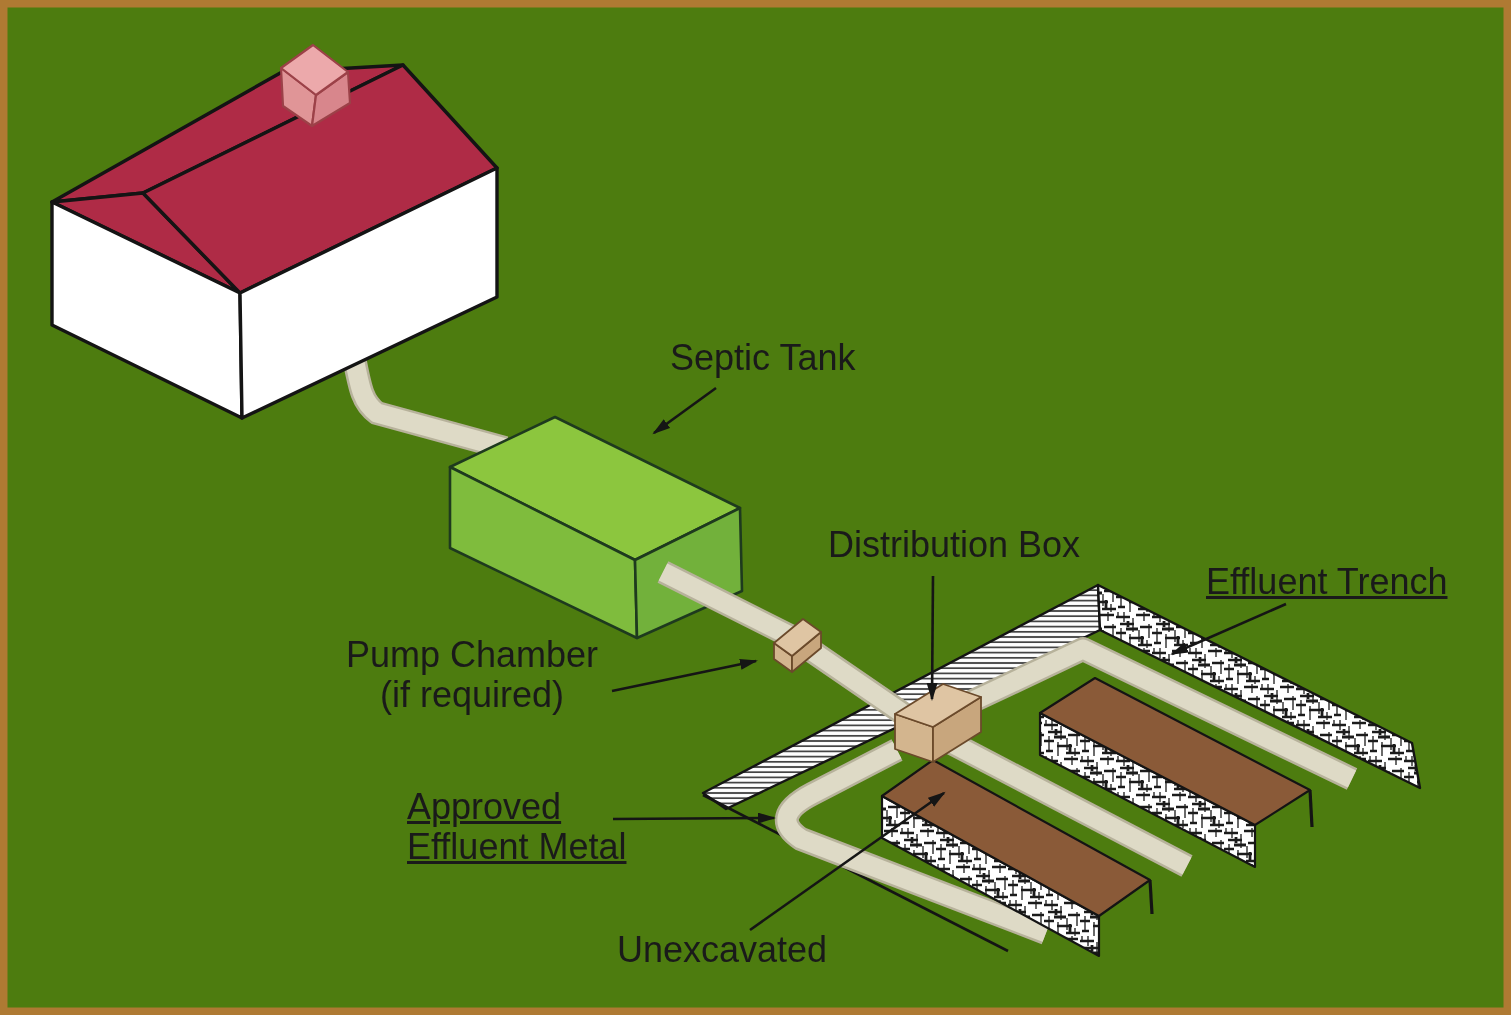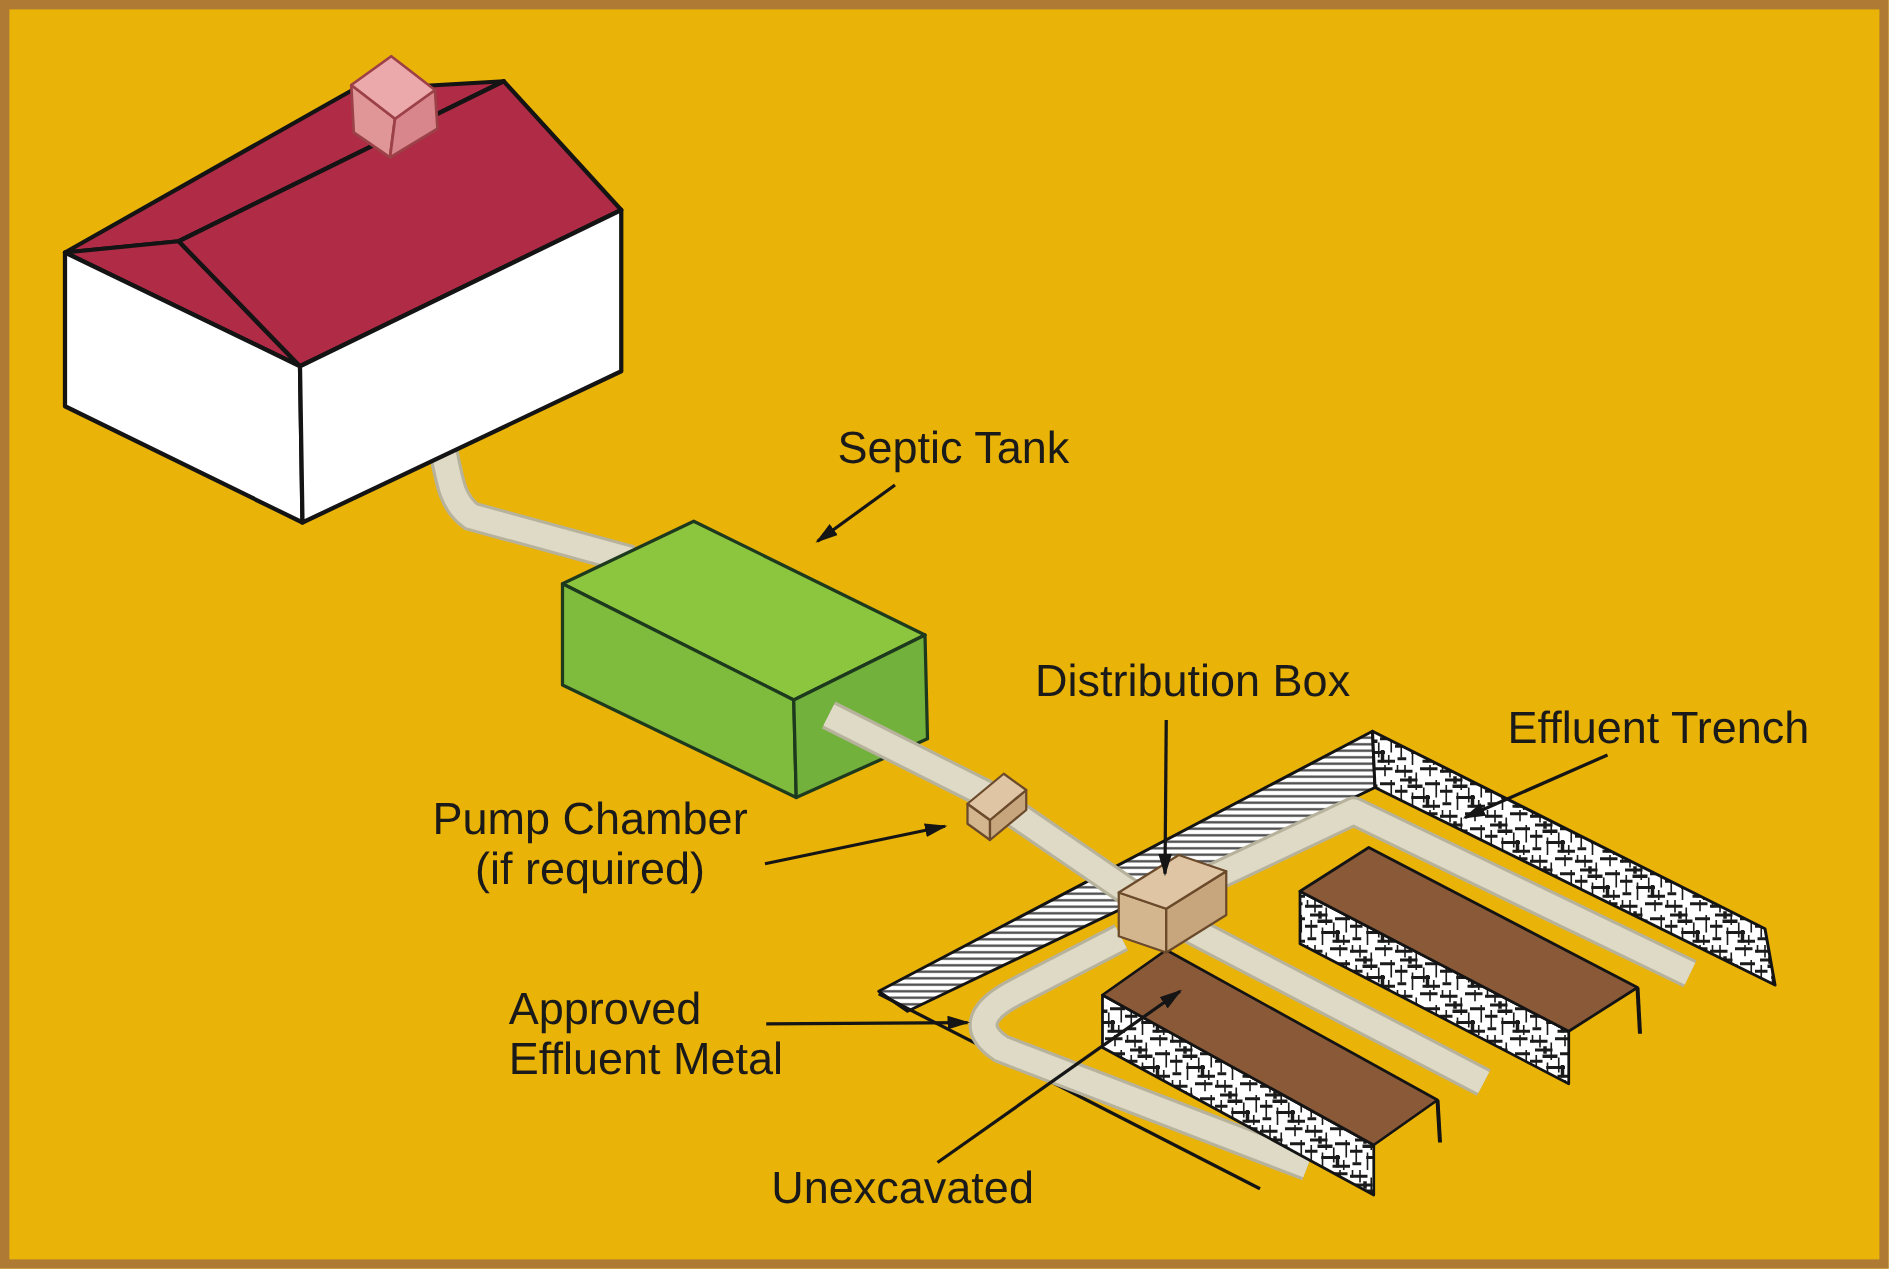--- a/index.html
+++ b/index.html
@@ -1,19 +1,19 @@
 <!DOCTYPE html>
 <html><head>
 <meta charset="utf-8">
 <style>
   html,body{margin:0;padding:0;background:#e8e8e8;}
   #stage{
     position:relative;
     width:1511px;height:1015px;
-    background:#eab308;
+    background:#4d7c0f;
     overflow:hidden;
     font-family:"Liberation Sans", sans-serif;
   }
   #scene{position:absolute;left:0;top:0;}
   .lbl{
     position:absolute;
     font-size:36px;
     line-height:40px;
     color:#1a1a1a;
     white-space:pre-line;
@@ -130,19 +130,19 @@
     <rect x="0" y="0" width="1511" height="1015" fill="none" stroke-width="15" stroke="#AF7A33"></rect>
   </svg>
 
   <div class="lbl" style="left:670px; top:338px;">Septic Tank</div>
 
   <div class="lbl" style="left:788px; top:525px;margin-left:40px;">Distribution Box</div>
 
   <div class="lbl" style="left:346px; top:635px;text-align:center;">Pump Chamber
 (if required)</div>
 
-  <div class="lbl" style="left:1206px; top:562px;">Effluent Trench</div>
+  <div class="lbl" style="left:1206px; top:562px;text-decoration:underline;">Effluent Trench</div>
 
-  <div class="lbl" style="left:407px; top:787px;">Approved
+  <div class="lbl" style="left:407px; top:787px;text-decoration:underline;">Approved
 Effluent Metal</div>
 
   <div class="lbl" style="left:617px; top:930px;">Unexcavated</div>
 </div>
 
 </body></html>

